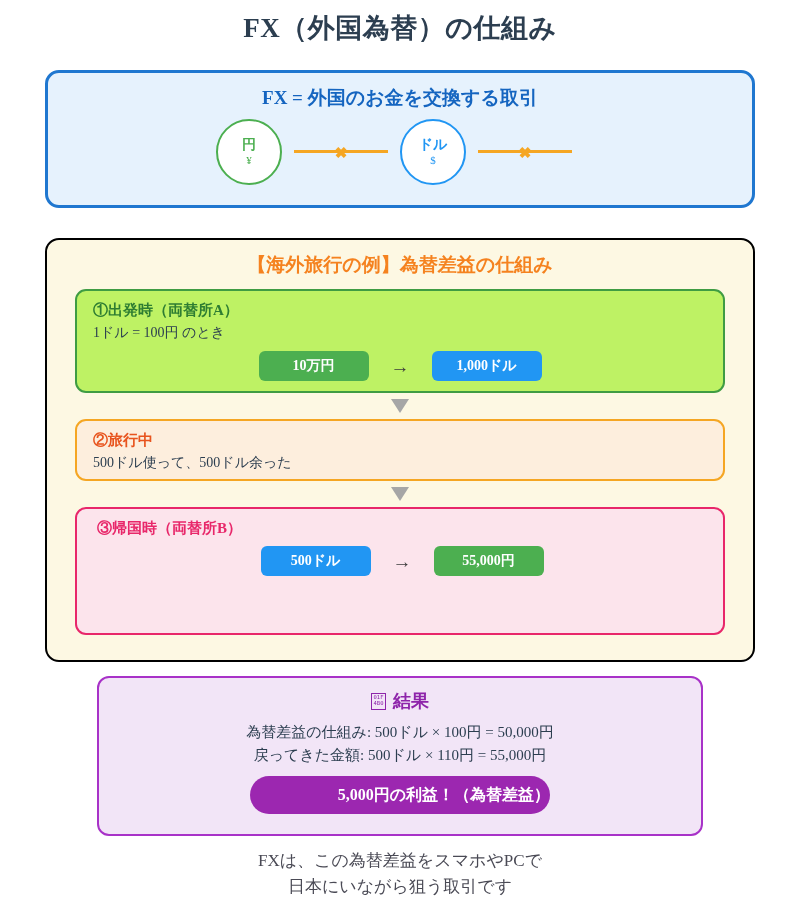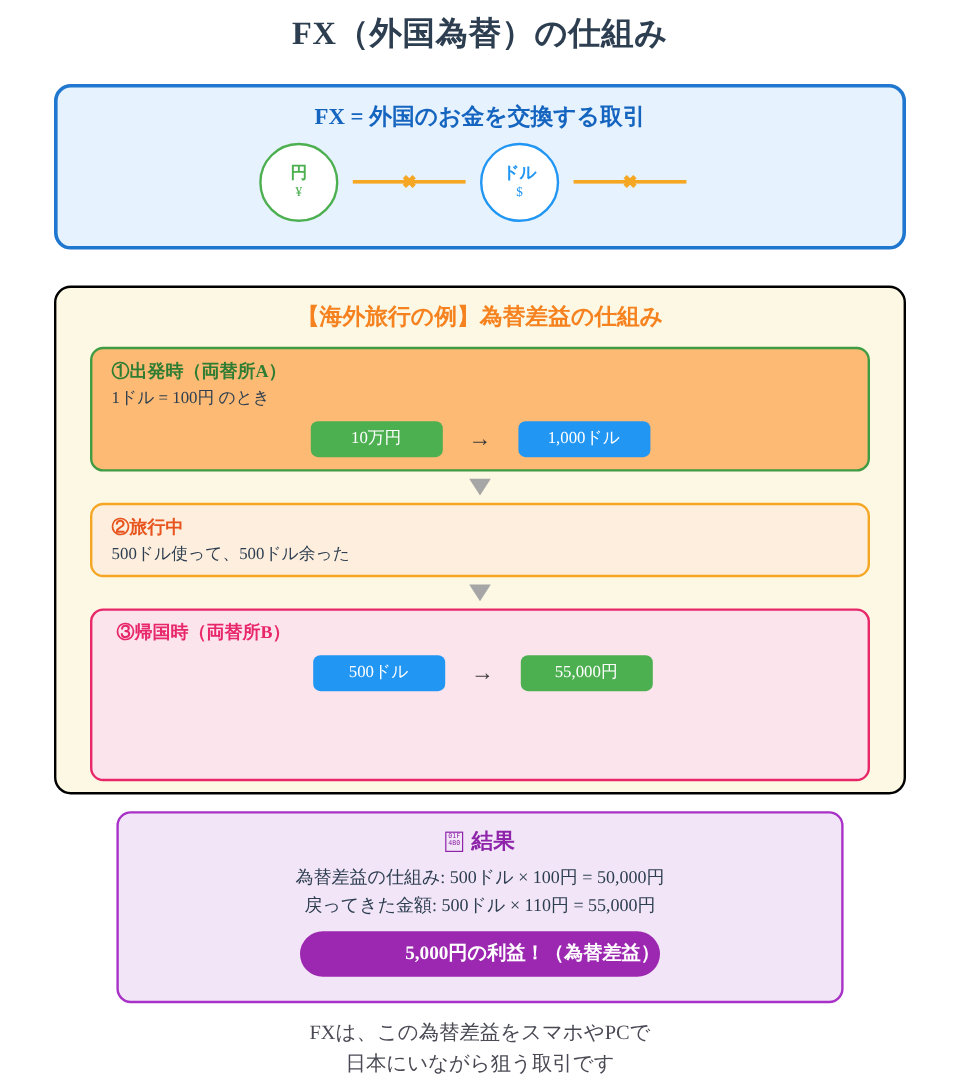--- a/index.html
+++ b/index.html
@@ -137,23 +137,23 @@
     color: #f5821f;
     margin-bottom: 12px;
     line-height: 1.2;
   }
 
   .step {
     box-sizing: border-box;
     border-radius: 11px;
     padding: 10px 16px 12px 16px;
   }
-  .step-1 { border: 2px solid #3f9c43; background: #fdba74; height: 104px; }
+  .step-1 { border: 2px solid #3f9c43; background: #bef264; height: 104px; }
   .step-2 { border: 2px solid #f5a623; background: #fdeedd; height: 62px; }
-  .step-3 { border: 2px solid #e8276a; background: #fce4ec; height: 144px; padding-left: 20px; }
+  .step-3 { border: 2px solid #e8276a; background: #fce4ec; height: 128px; padding-left: 20px; }
 
   .step-head {
     font-size: 15px;
     font-weight: bold;
     line-height: 1.3;
     margin-bottom: 4px;
   }
   .step-1 .step-head { color: #2e7d32; }
   .step-2 .step-head { color: #e8541e; }
   .step-3 .step-head { color: #e8276a; }
@@ -172,21 +172,21 @@
   }
   .pill {
     display: inline-flex;
     align-items: center;
     justify-content: center;
     min-width: 110px;
     height: 30px;
     border-radius: 6px;
     color: #ffffff;
     font-size: 14px;
-    font-weight: normal;
+    font-weight: bold;
     padding: 0 14px;
     box-sizing: border-box;
     line-height: 1;
   }
   .pill-green { background: #4caf50; }
   .pill-blue  { background: #2196f3; }
   .conv-arrow {
     font-size: 19px;
     color: #3a3a3a;
     margin: 0 22px;

